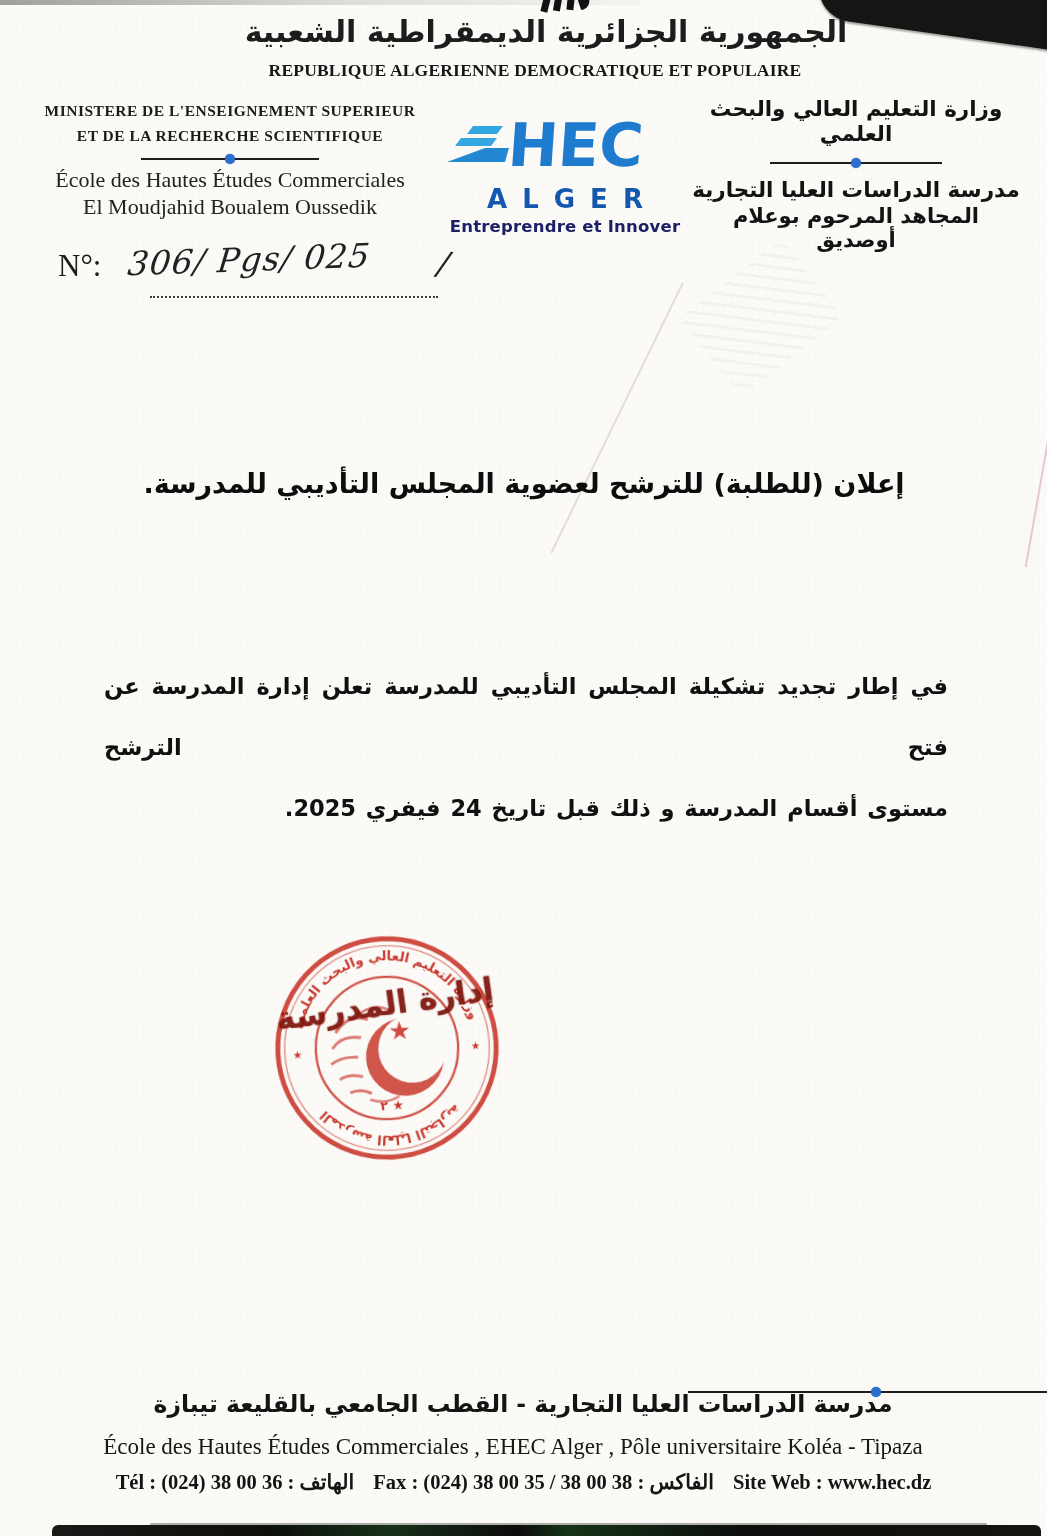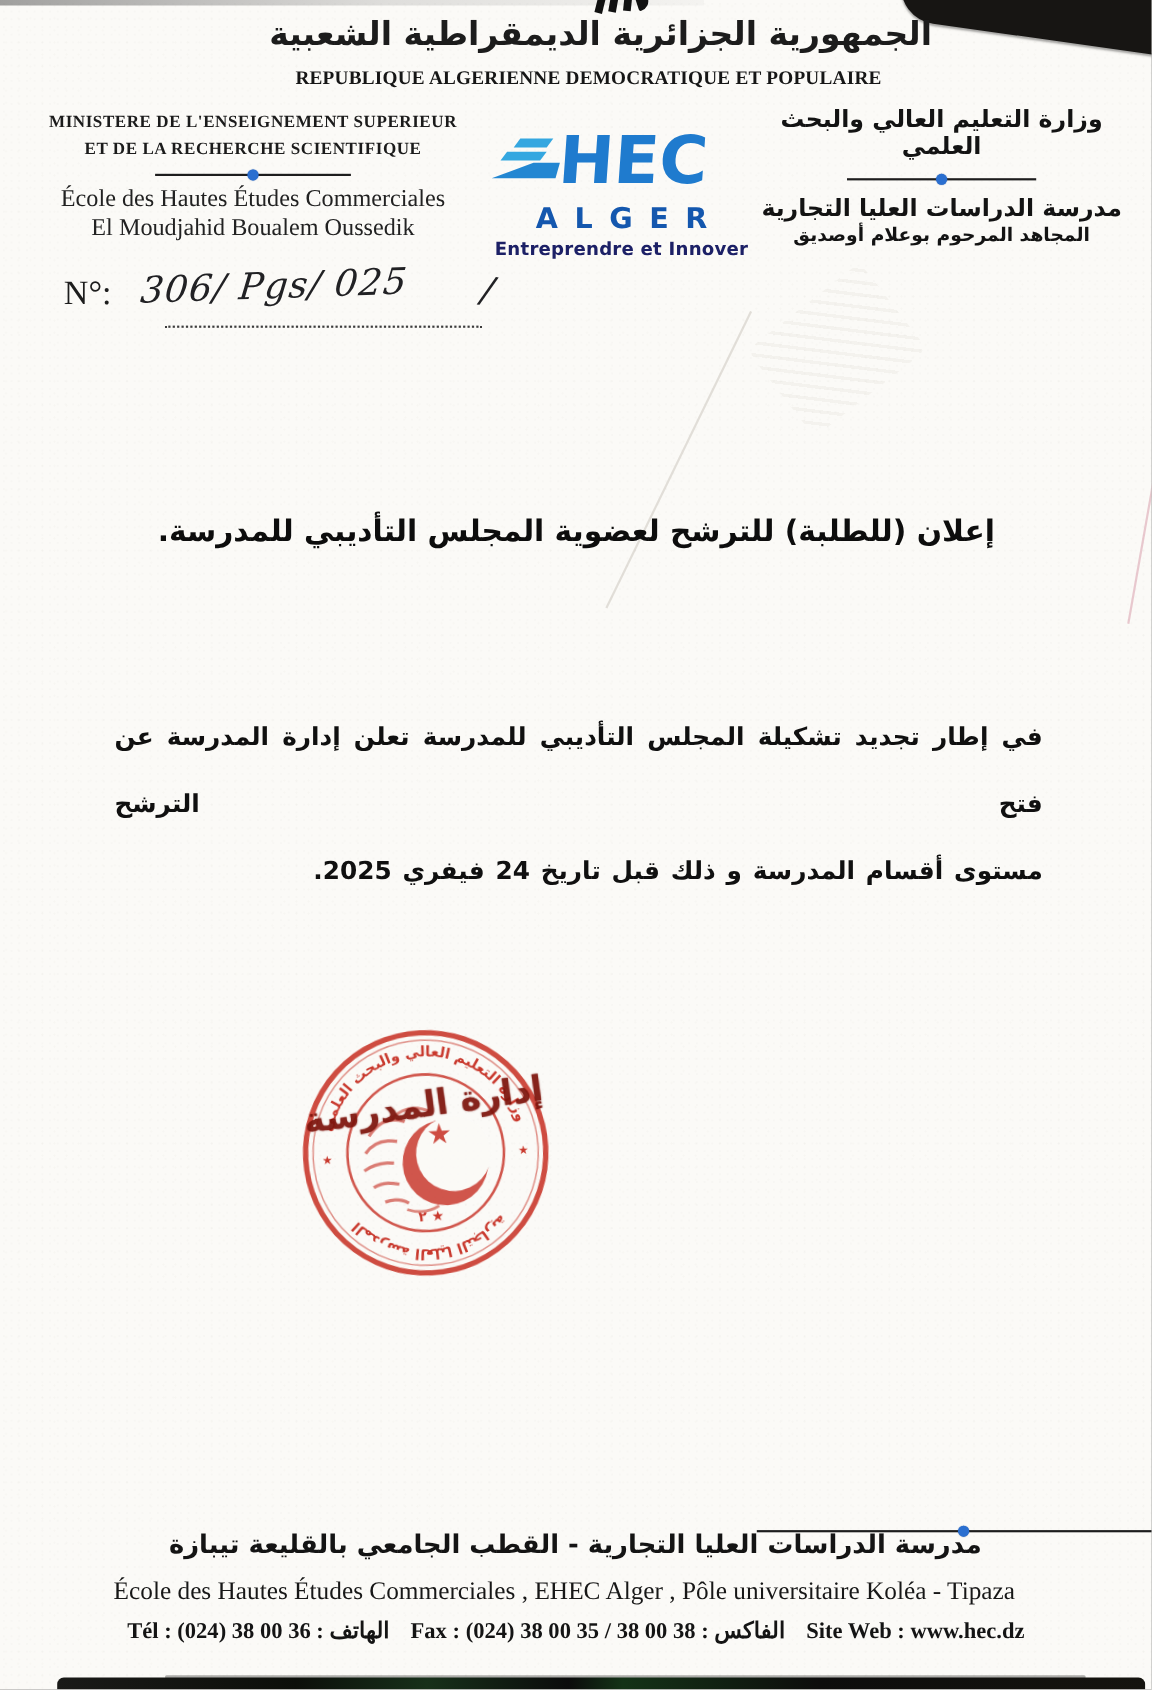--- a/index.html
+++ b/index.html
@@ -38,37 +38,37 @@
   .divider .bar{position:absolute;left:0;right:0;top:4px;height:2px;background:#1d1d1d;}
   .divider .dot{position:absolute;left:50%;top:0;width:10px;height:10px;margin-left:-5px;
     border-radius:50%;background:#2a6fd0;box-shadow:0 0 1px #1b4fa0;}
   .col-left .divider{width:178px;}
   .col-left .s1,.col-left .s2{font-size:22px;color:#222;}
   .col-left .s2{margin-top:1px;}
   .col-right{left:690px;top:96px;width:332px;text-align:center;direction:rtl;}
   .col-right .r1{font-size:21.5px;font-weight:600;color:#131313;}
   .col-right .divider{width:172px;margin-top:12px;}
   .col-right .r2{font-size:21.5px;font-weight:600;margin-top:9px;color:#131313;}
-  .col-right .r3{font-size:17px;font-weight:600;margin-top:2px;color:#131313;}
+  .col-right .r3{font-size:21px;font-weight:600;margin-top:2px;color:#131313;}
   
   .logo{left:432px;top:104px;width:266px;text-align:center;}
   .logo svg{display:block;margin:0 auto;}
   .logo .alger{font-size:26px;font-weight:bold;color:#1457ae;letter-spacing:15px;padding-left:15px;margin-top:-2px;text-align:center;}
   .logo .slogan{font-size:16.5px;font-weight:bold;color:#1c2066;margin-top:3px;letter-spacing:.2px;}
   
   .ref-label{left:58px;top:248px;font-family:"Liberation Serif",serif;font-size:31px;color:#1d1d1d;}
   .ref-number{left:128px;top:240px;font-family:"DejaVu Serif",serif;font-style:italic;
     font-size:33px;color:#212124;transform:rotate(-2deg) skewX(-8deg);letter-spacing:1px;}
   .ref-dots{left:150px;top:268px;width:288px;border-bottom:2.5px dotted #3c3c3c;height:28px;}
   .ref-suffix{left:438px;top:244px;font-family:"DejaVu Serif",serif;font-style:italic;
     font-size:33px;color:#212124;transform:rotate(8deg);}
   
   .title{left:24px;top:468px;width:1000px;text-align:center;direction:rtl;
     font-size:27px;font-weight:bold;color:#0d0d0d;}
-  .body-text{left:104px;top:640px;width:844px;direction:rtl;
+  .body-text{left:104px;top:656px;width:844px;direction:rtl;
     font-size:22.5px;font-weight:bold;color:#101010;}
   .body-text .bl{line-height:61px;text-align:justify;text-align-last:justify;word-spacing:2px;}
   .body-text .bl.last{text-align-last:right;}
   
   .stamp{left:268px;top:931px;width:238px;height:234px;transform:rotate(-3deg);filter:blur(.35px);}
   .stamp svg{width:100%;height:100%;opacity:.92;}
   .stamp-overlay{position:absolute;left:-14px;right:-14px;top:54px;text-align:center;direction:rtl;
     font-size:32px;font-weight:bold;color:#7d140c;transform:rotate(-5deg);letter-spacing:1px;
     opacity:.93;text-shadow:0 0 1.5px rgba(125,20,12,.8);}
   

